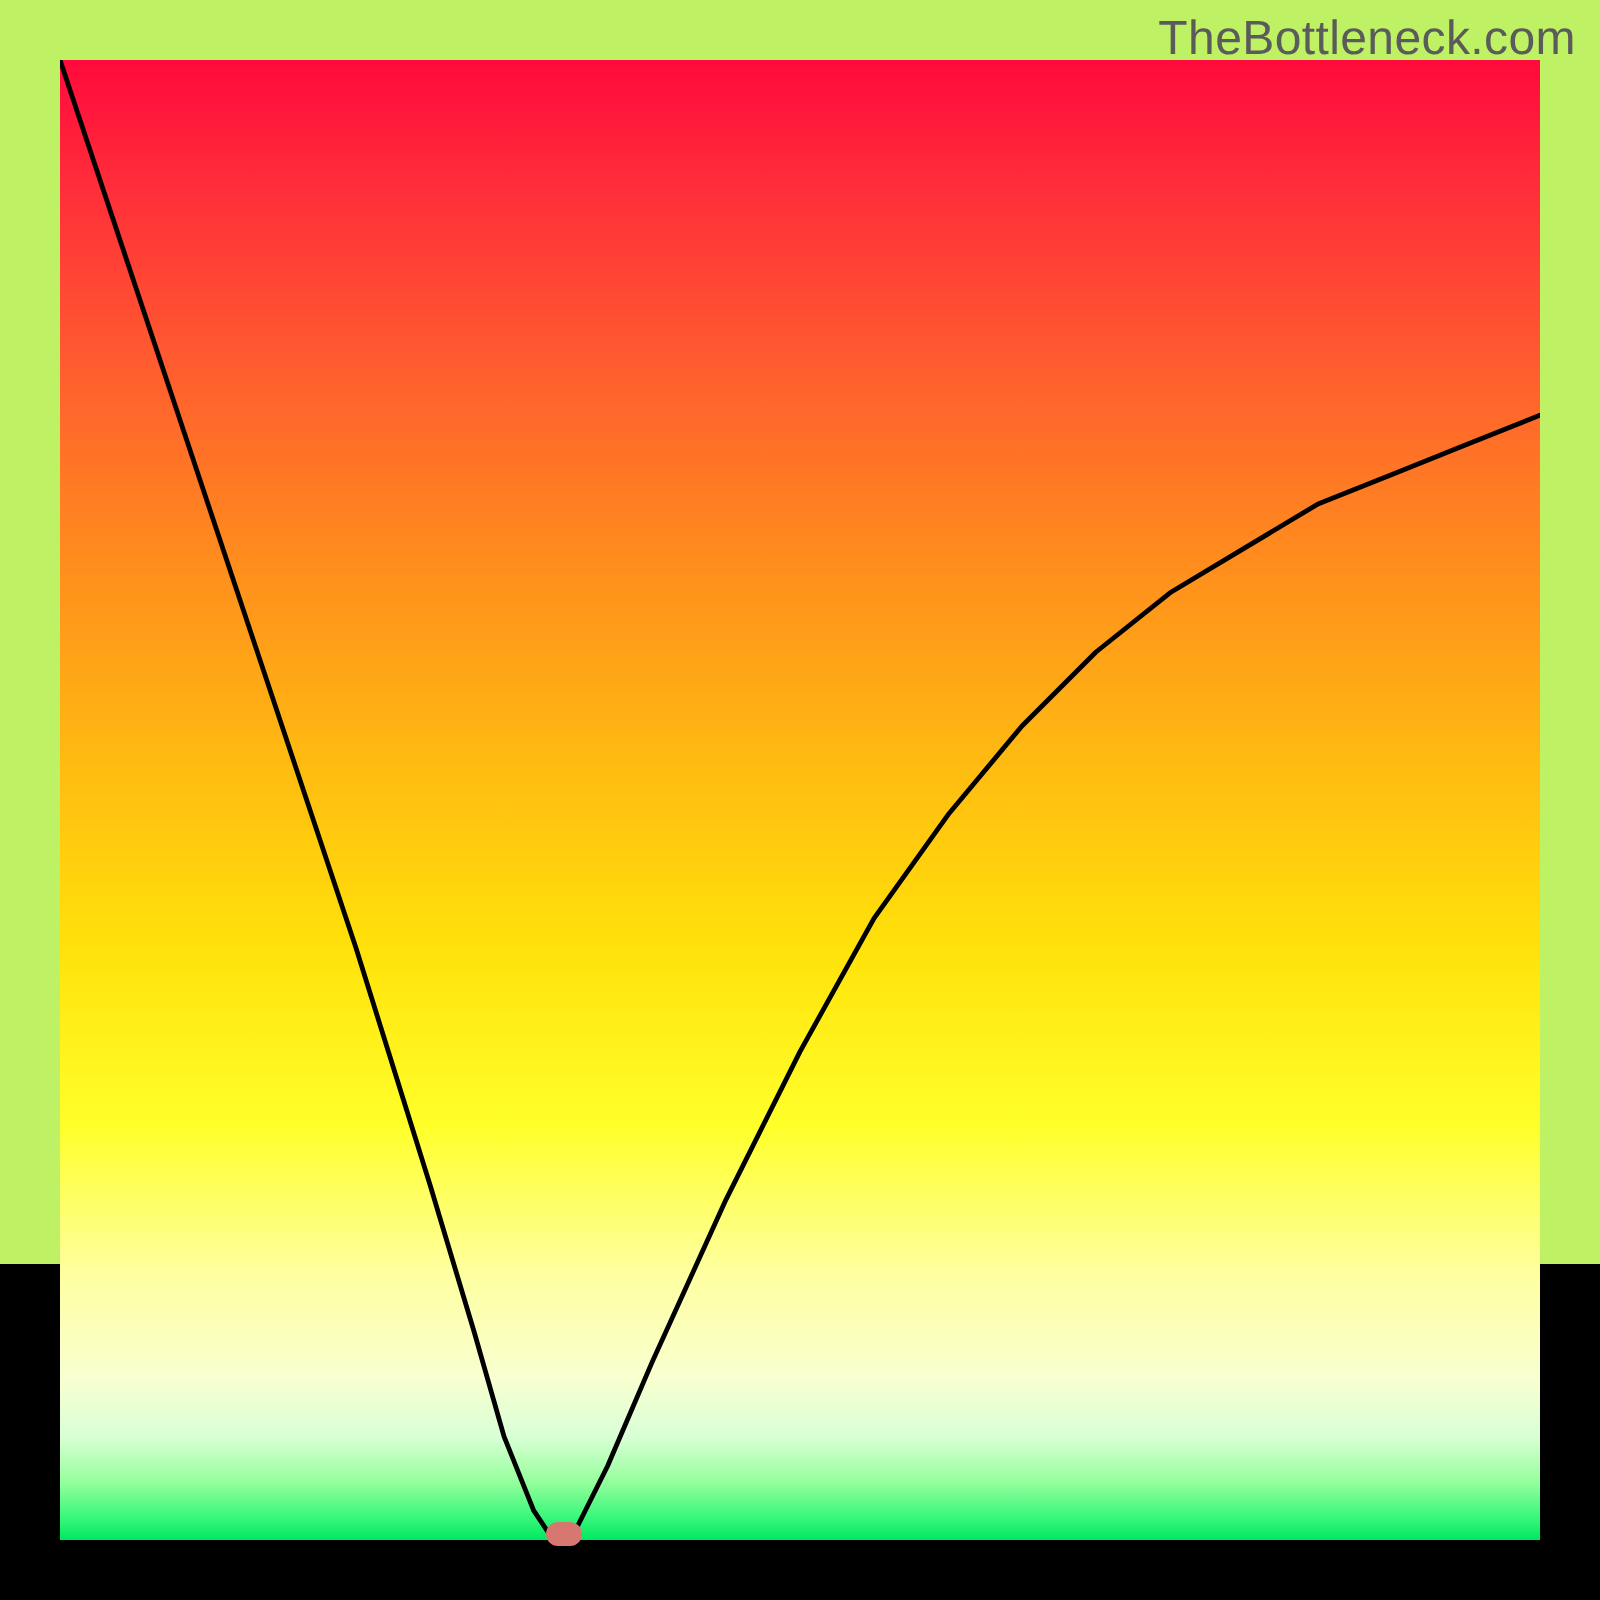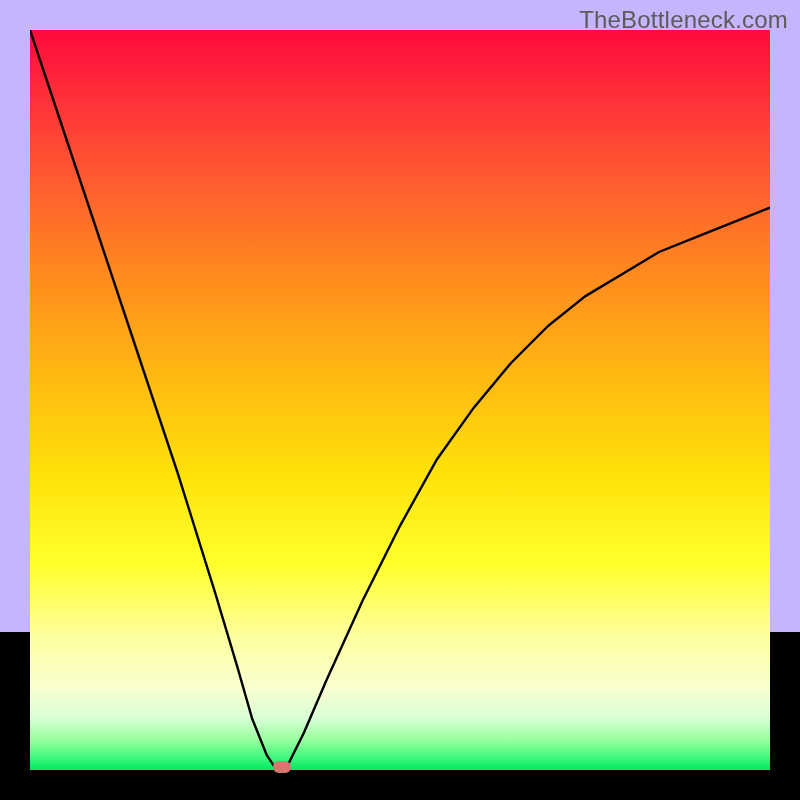--- a/index.html
+++ b/index.html
@@ -1,21 +1,21 @@
 <!DOCTYPE html>
 <html><head>
 <meta charset="utf-8">
 <style>
   * { margin: 0; padding: 0; box-sizing: border-box; }
   html, body { width: 800px; height: 800px; overflow: hidden; background: #000; }
   .frame {
     position: relative;
     width: 800px;
     height: 632px;
-    background: #c4b5fd;
+    background: #bef264;
   }
   .plot-area {
     position: absolute;
     left: 30px;
     top: 30px;
     width: 740px;
     height: 740px;
     background: linear-gradient(to bottom,
       #ff0a3c 0%,
       #ff2b3a 8%,

